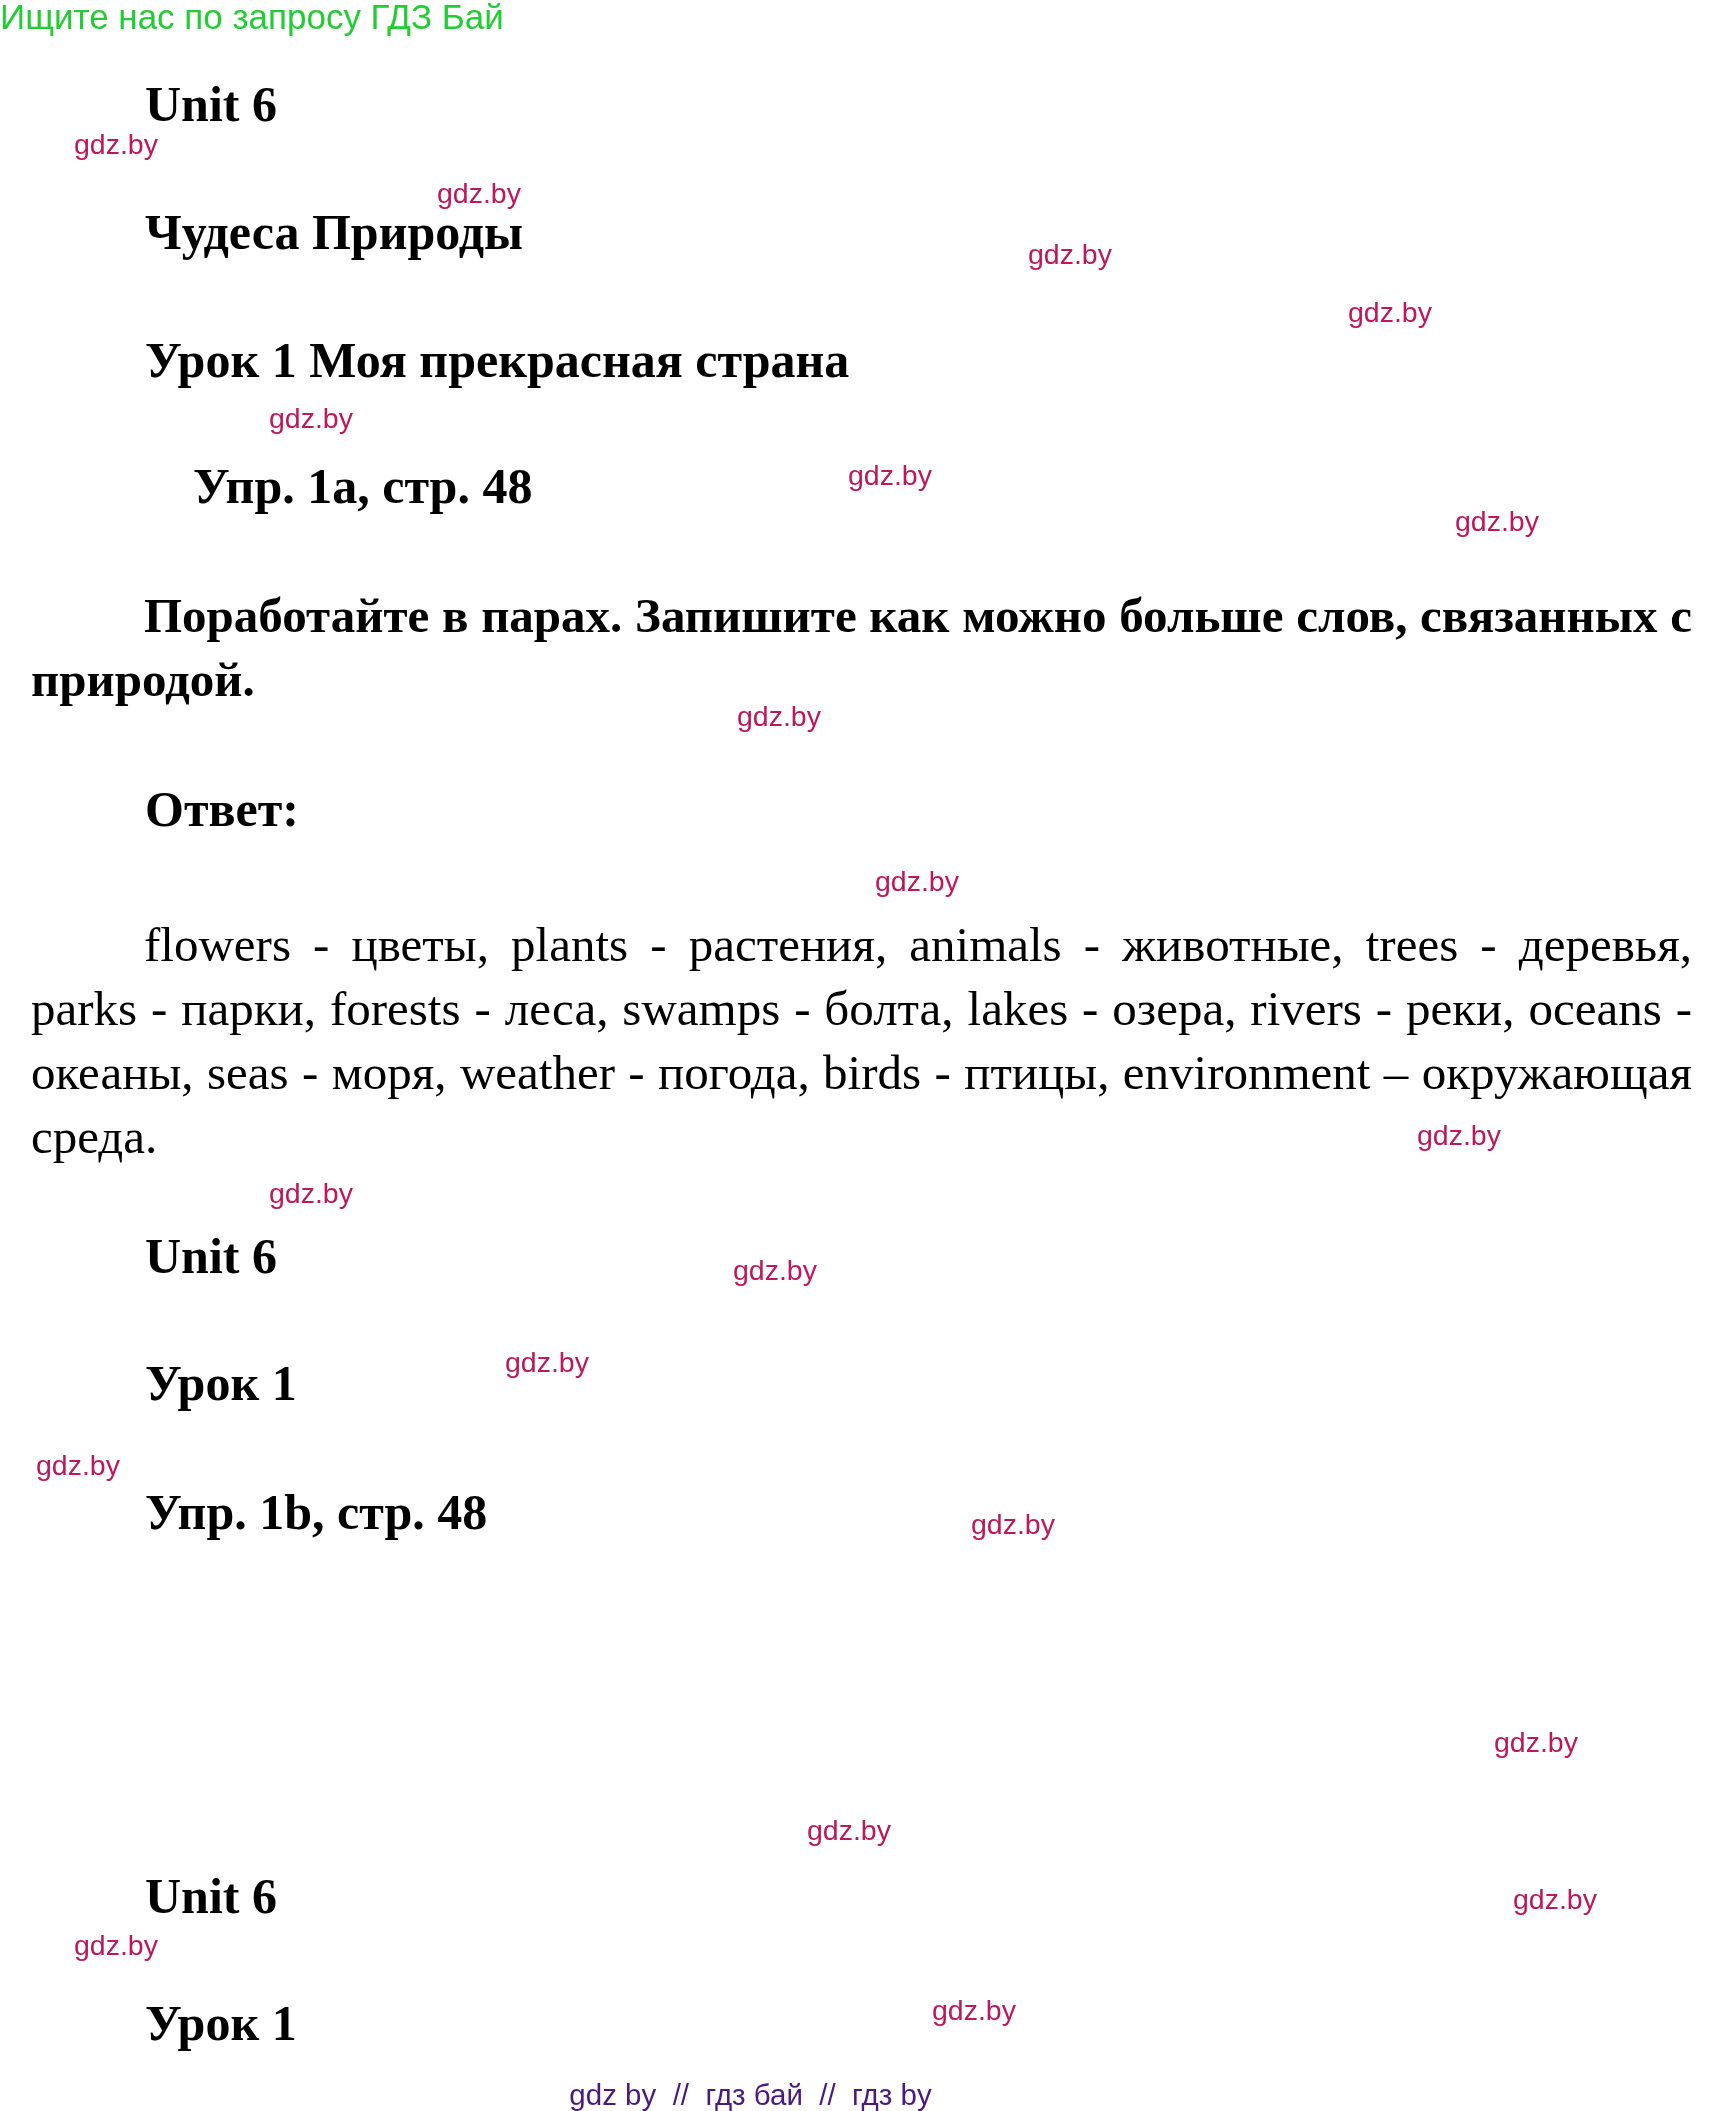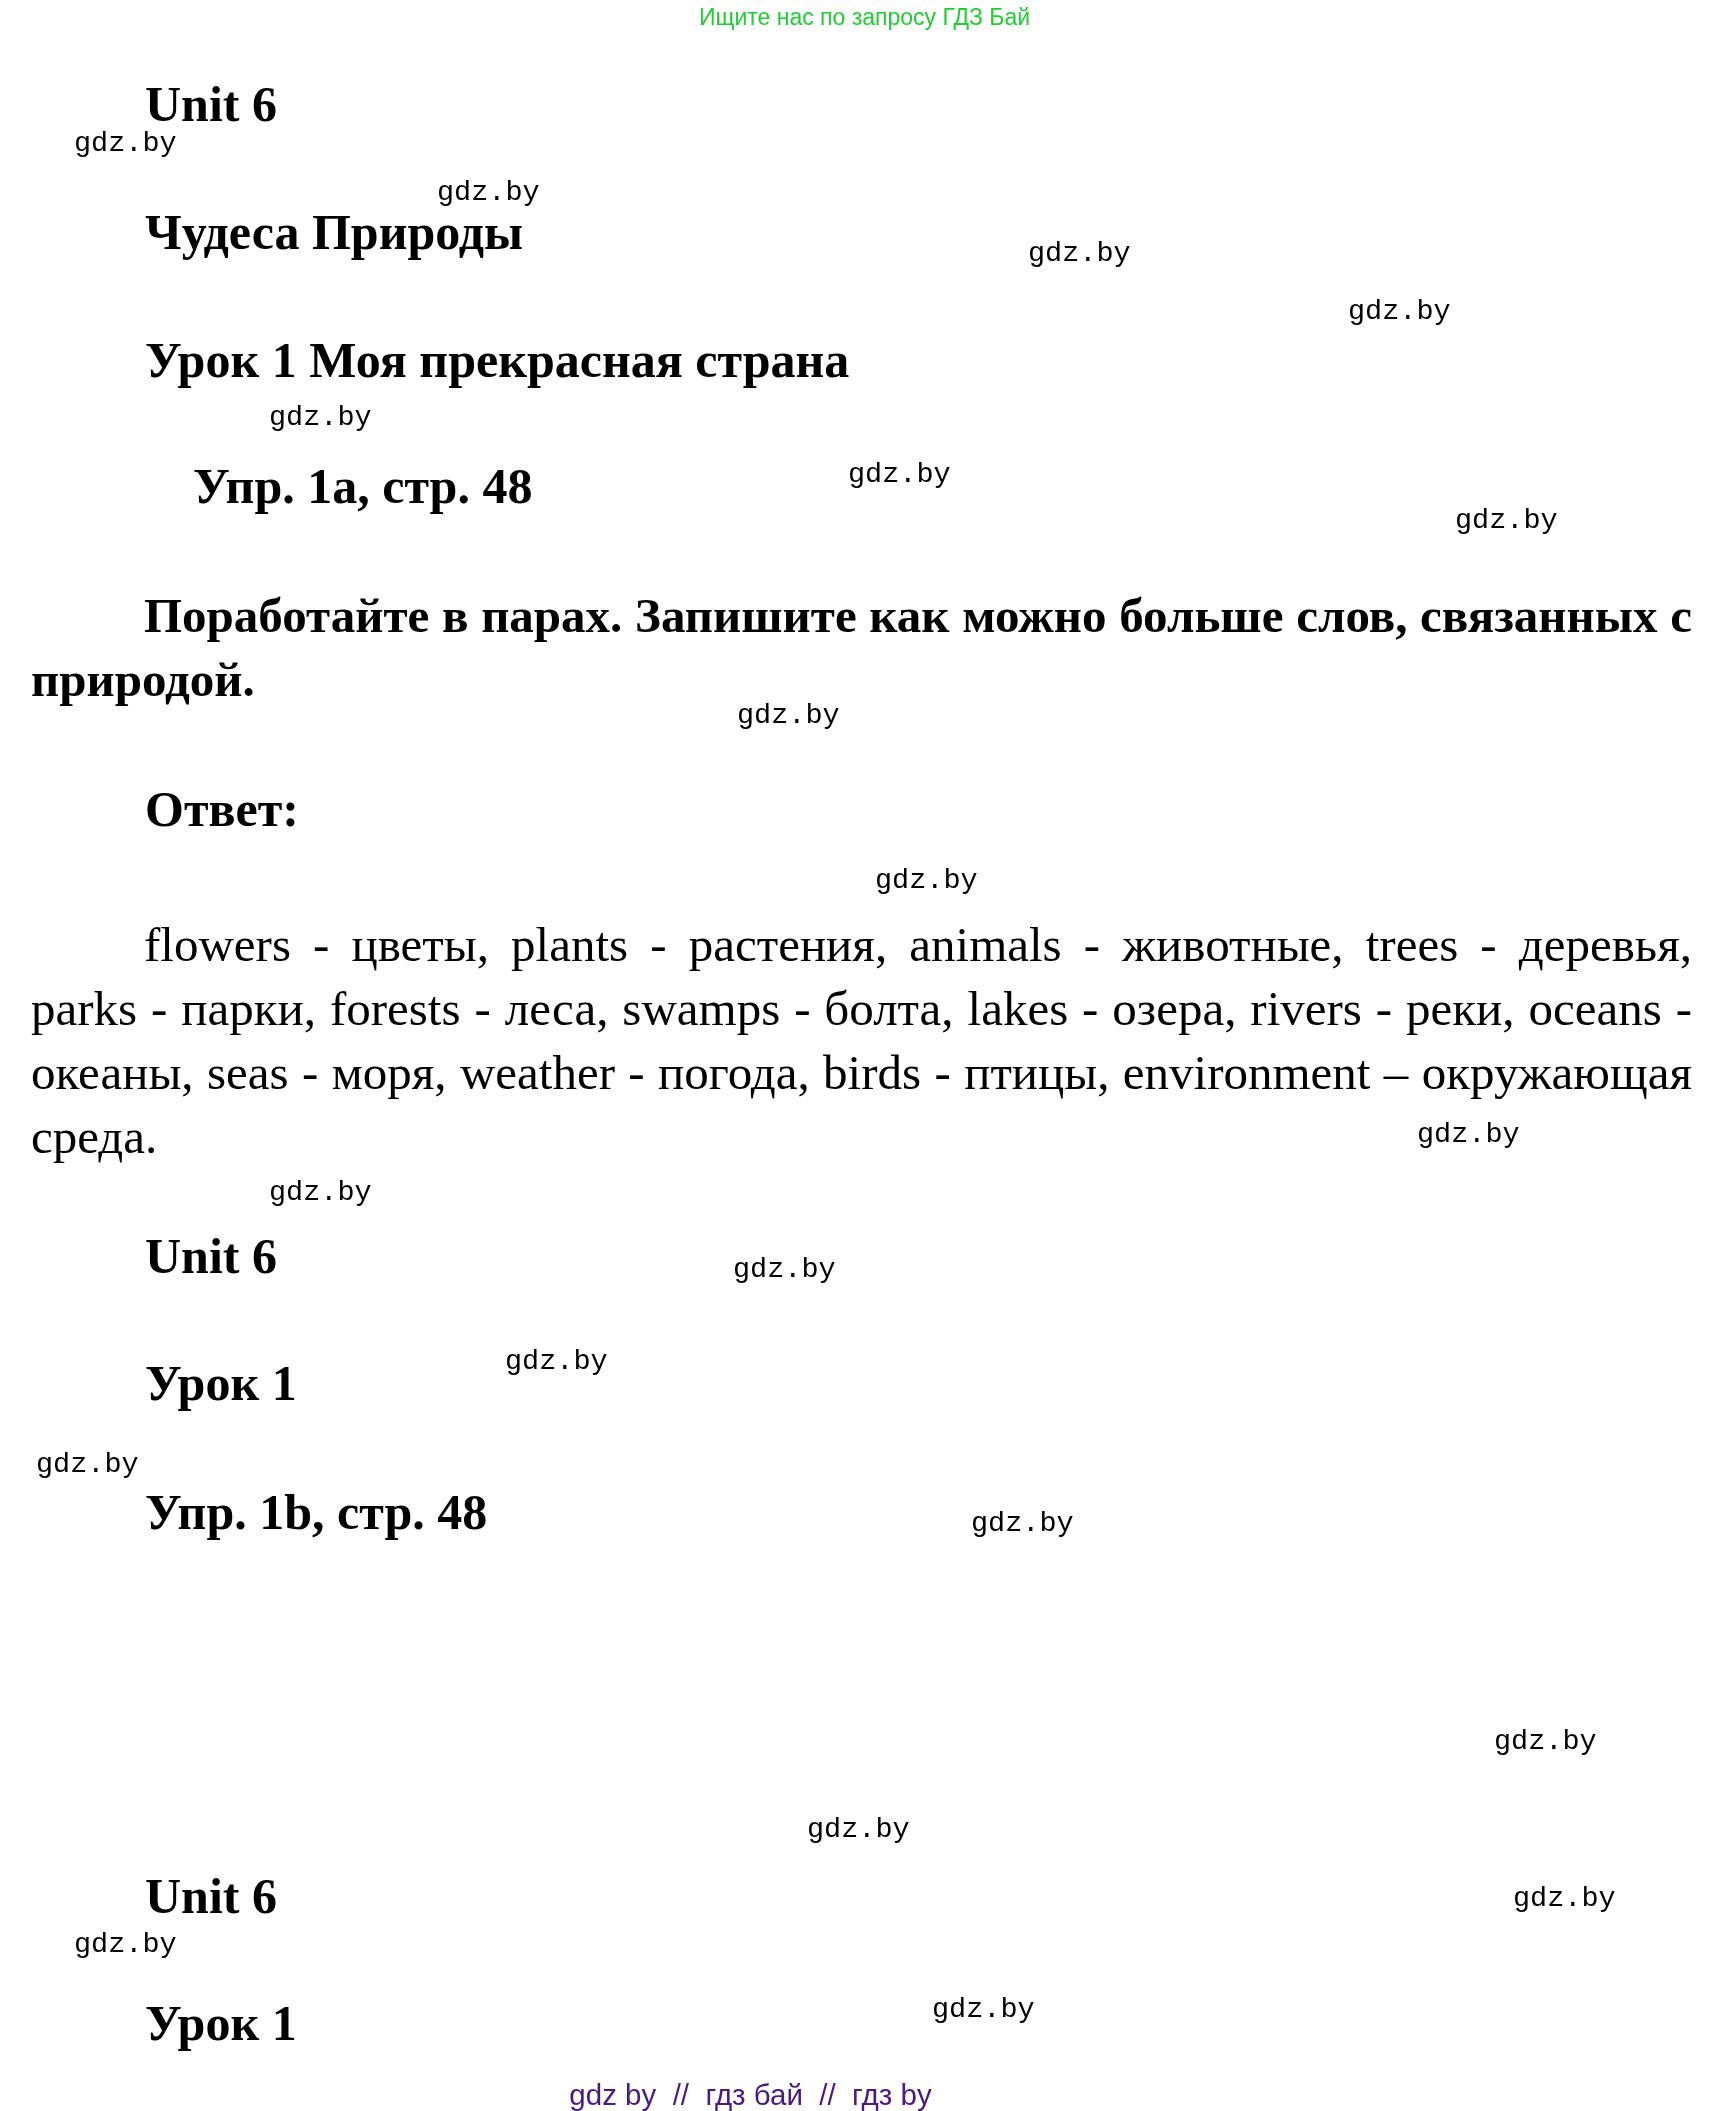--- a/index.html
+++ b/index.html
@@ -1,20 +1,20 @@
 <!DOCTYPE html>
 <html style="font-size:15px"><head>
 <meta charset="utf-8">
 <style>
   html, body { margin: 0; padding: 0; background: #ffffff; }
   body { width: 1729px; height: 2111px; position: relative; overflow: hidden; }
   .page { position: absolute; left: 0; top: 0; width: 1729px; height: 2111px; }
   .top-banner {
-    position: absolute; left: 0; top: 0; width: 1729px; text-align: center;
-    font-family: "Liberation Sans", "DejaVu Sans", sans-serif; font-size: 23px;
+    position: absolute; left: 0; top: 0; width: 1729px; 
+    font-family: "Liberation Sans", "DejaVu Sans", sans-serif; font-size: 35px;
     line-height: 34px; color: #22cc33;
   }
   .bottom-banner {
     position: absolute; left: 0; top: 2079px; width: 1501px; text-align: center;
     font-family: "Liberation Sans", "DejaVu Sans", sans-serif; font-size: 29.5px;
     line-height: 32px; color: #4b1a80; white-space: pre;
   }
   .h {
     position: absolute; left: 145px;
     font-family: "Liberation Serif", "DejaVu Serif", serif; font-weight: bold;
@@ -22,22 +22,22 @@
   }
   .para {
     position: absolute; left: 31px; width: 1661px;
     font-family: "Liberation Serif", "DejaVu Serif", serif;
     font-size: 49px; line-height: 64px; color: #000;
     text-align: justify; text-indent: 113px;
   }
   .para.bold { font-weight: bold; }
   .wm {
     position: absolute;
-    font-family: Liberation Mono, monospace;
-    font-size: 28.5px; line-height: 32px; color: #000000; white-space: nowrap;
+    font-family: Liberation Sans, sans-serif;
+    font-size: 28.5px; line-height: 32px; color: #be185d; white-space: nowrap;
   }
 </style>
 </head>
 <body>
 
 <div class="page">
 
   <div class="top-banner">Ищите нас по запросу ГДЗ Бай</div>
 
   <div class="h" style="top:76px;">Unit 6</div>

